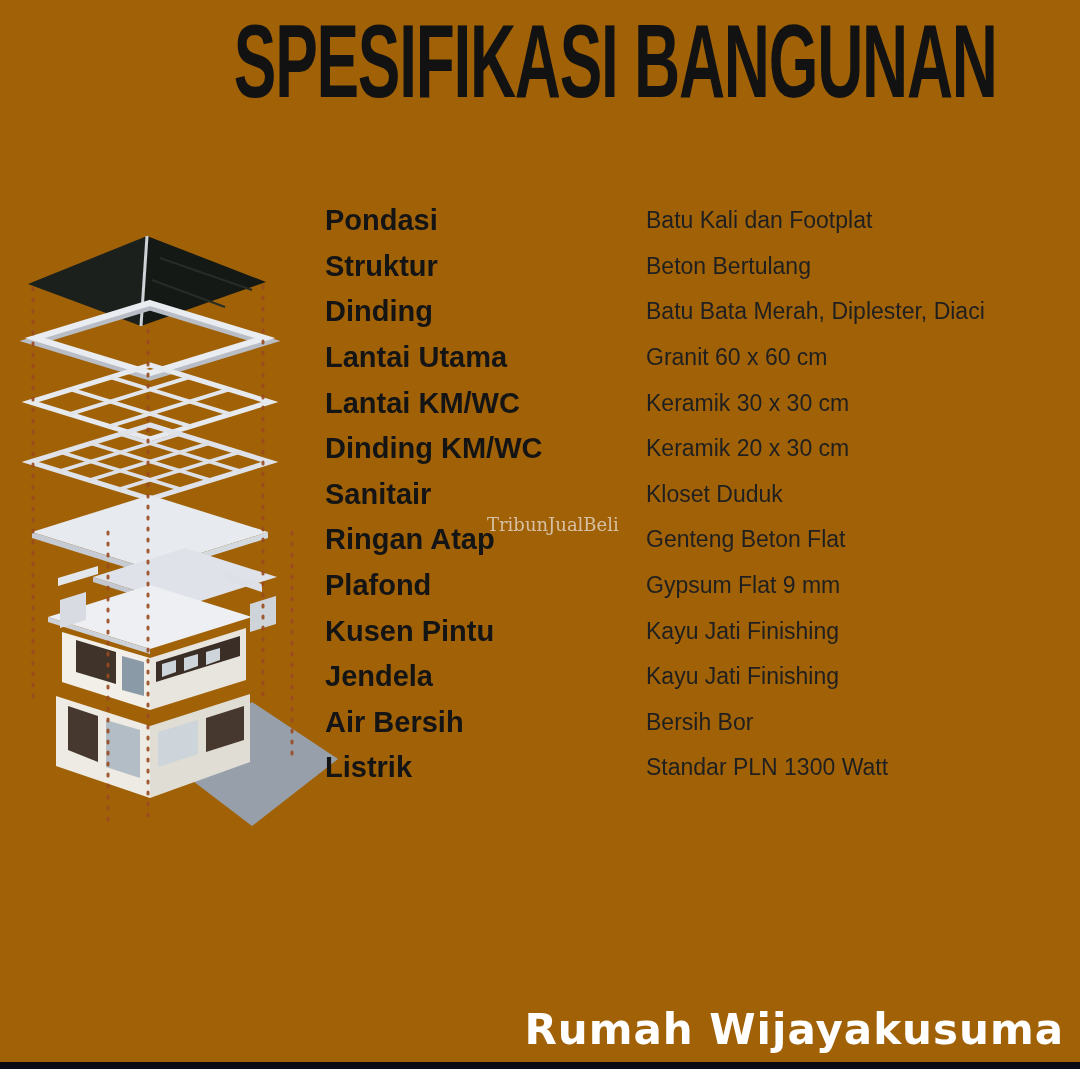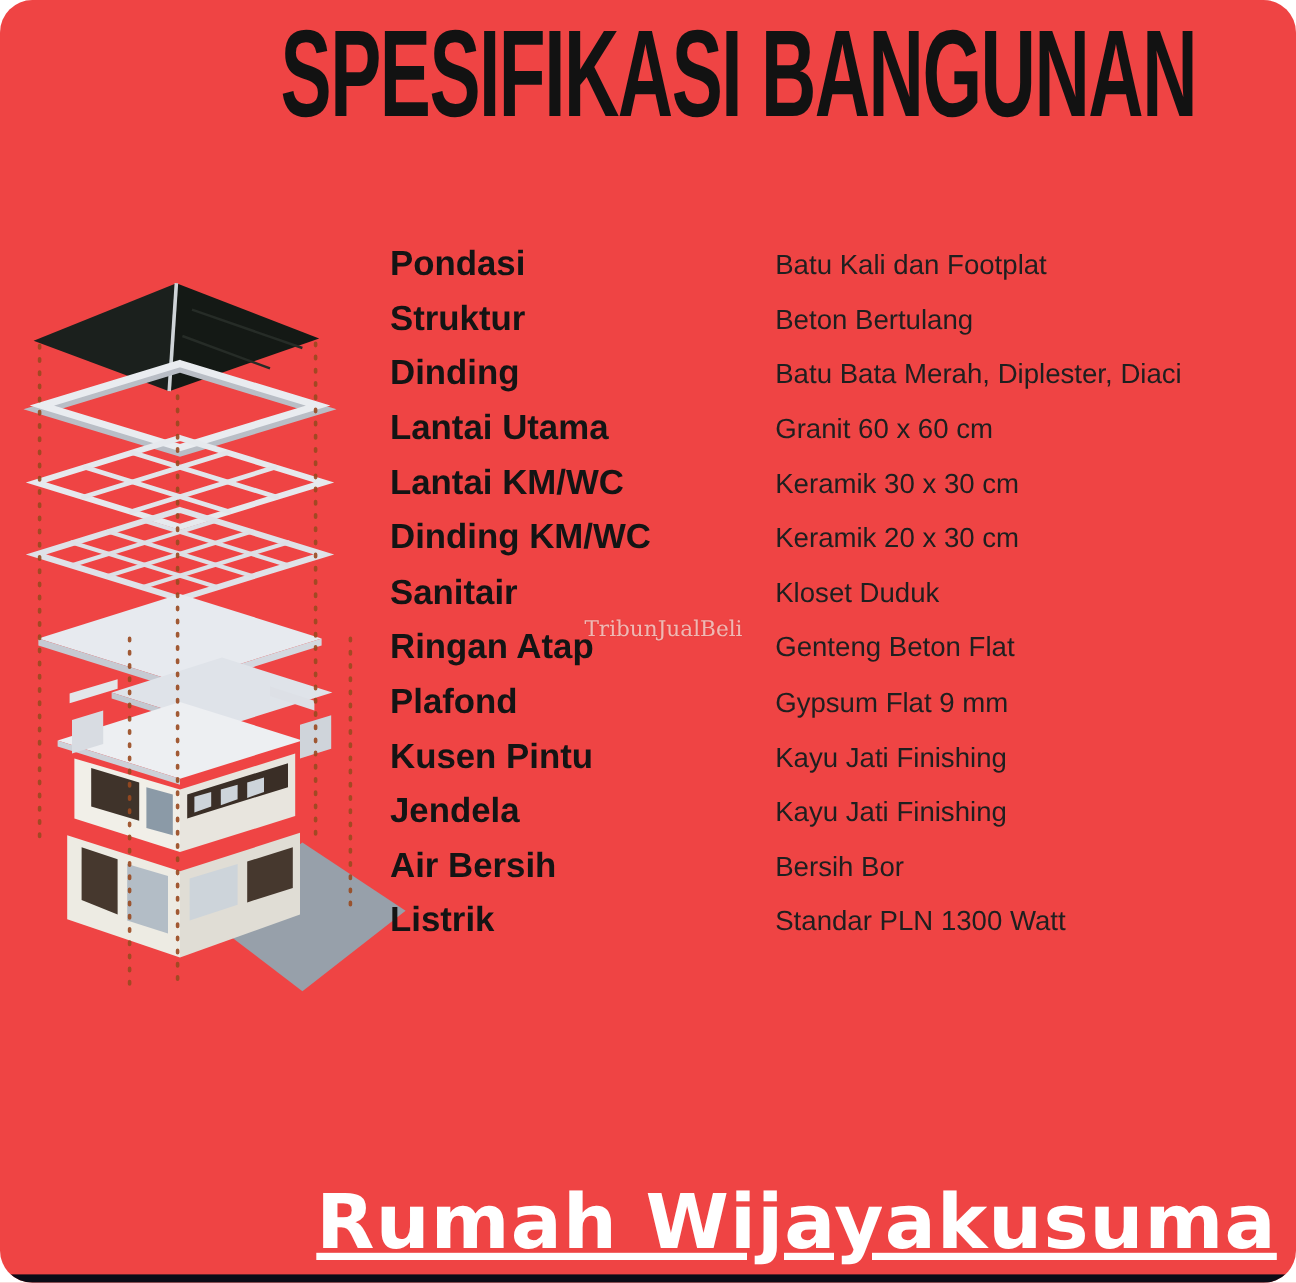--- a/index.html
+++ b/index.html
@@ -1,22 +1,21 @@
 <!DOCTYPE html>
 <html><head>
 <meta charset="utf-8">
 <style>
   html,body{margin:0;padding:0;}
   .poster{
     position:relative;
     width:1080px;height:1069px;
-    background:#ef4444;
+    background:#a16207;
     overflow:hidden;
     font-family:"Liberation Sans", sans-serif;
-    border-radius:27px;
   }
   
   .title{
     position:absolute;top:10px;left:0;right:0;
     margin:0;text-align:center;
     font-size:103px;line-height:1.0;
     font-weight:800;color:#121212;
     white-space:nowrap;
   }
   .title .condense{
@@ -47,26 +46,25 @@
     display:flex;align-items:center;gap:2px;
     color:rgba(255,255,255,0.62);
     font-size:18px;font-weight:400;
     text-shadow:0 0 1px rgba(120,70,30,.25);
     letter-spacing:0px;
   }
   .watermark .wm-text{font-family:"DejaVu Serif", serif;}
   
   .brand{
     position:absolute;right:16px;bottom:17px;
-    font-size:63px;line-height:1.05;
+    font-size:42px;line-height:1.05;
     font-weight:800;color:#ffffff;
     letter-spacing:1px;
     font-family:"DejaVu Sans", sans-serif;
     white-space:nowrap;
-    text-decoration:underline;
   }
   
   .bottom-bar{
     position:absolute;left:0;right:0;bottom:0;height:7px;
     background:#0b0b16;
   }
   
   .illustration{
     position:absolute;left:0;top:232px;width:340px;height:600px;
   }

